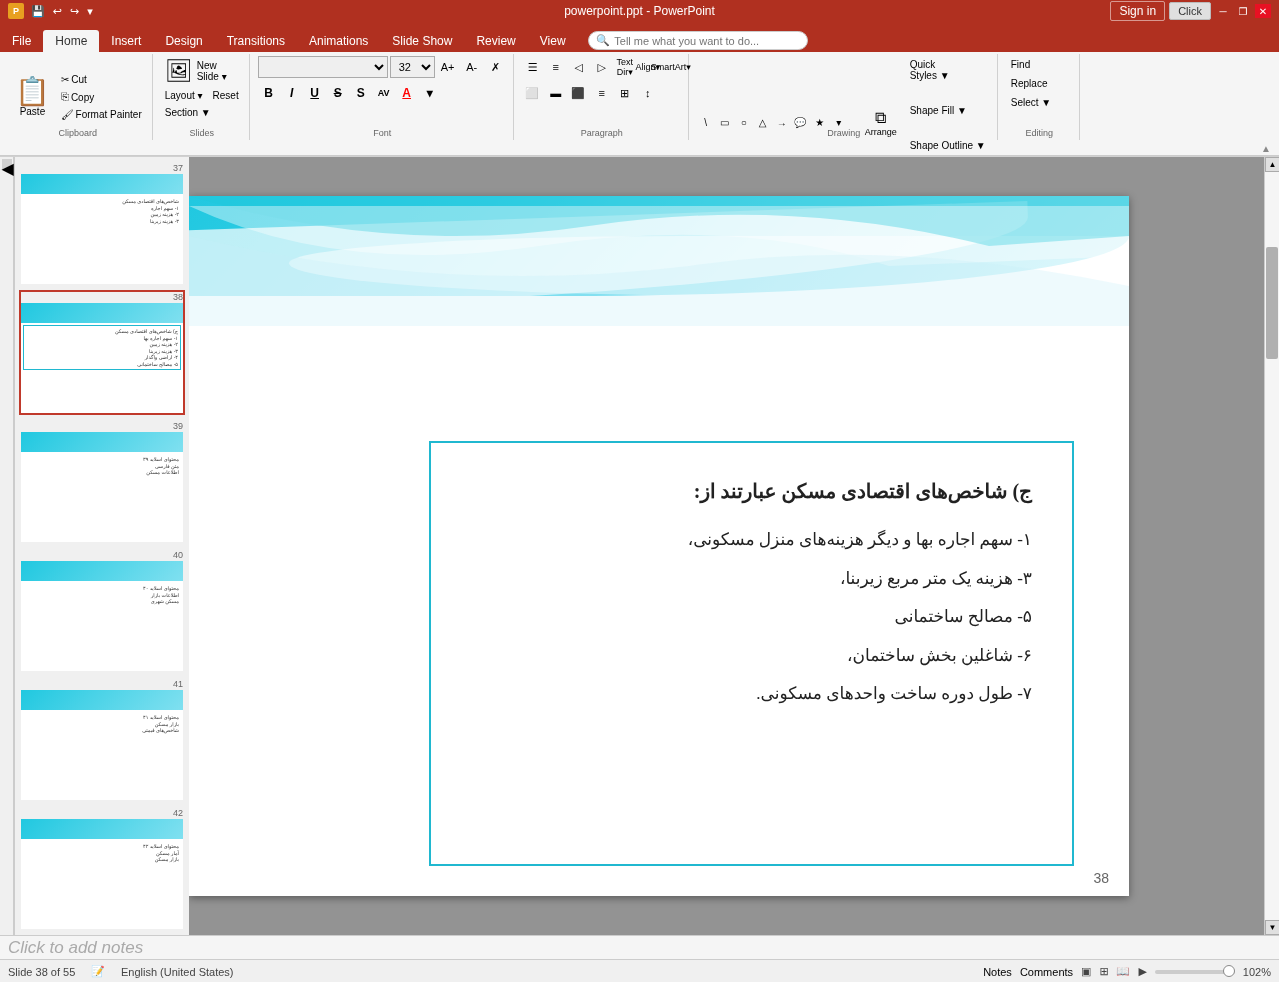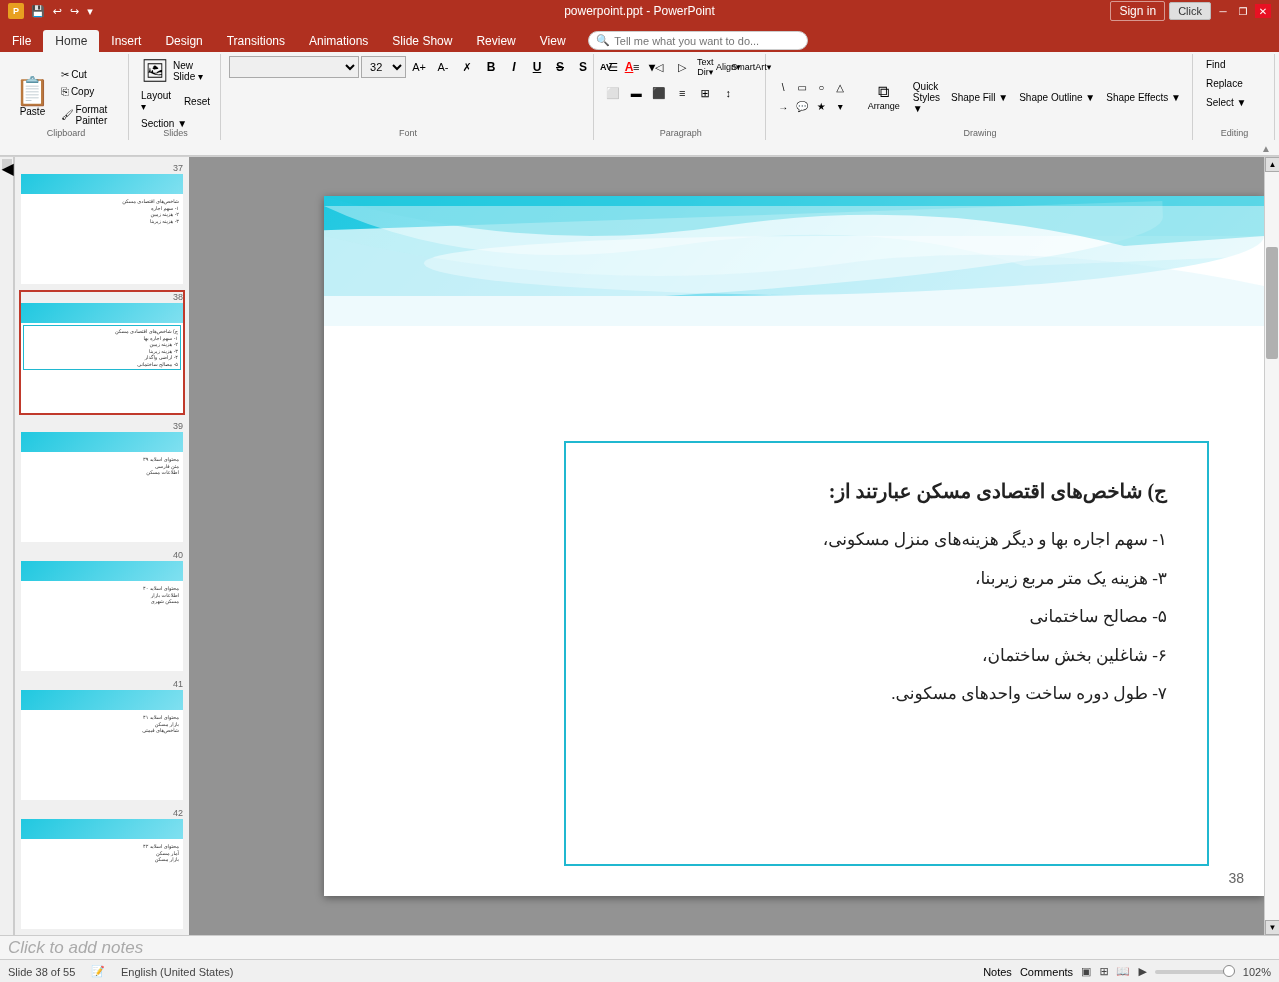--- a/index.html
+++ b/index.html
@@ -56,21 +56,21 @@
     .drawing-group { min-width: 200px; }
     .shapes-row { display: flex; flex-wrap: wrap; gap: 1px; width: 160px; }
     .shape-btn { width: 18px; height: 18px; border: 1px solid transparent; cursor: pointer; display: flex; align-items: center; justify-content: center; font-size: 10px; background: transparent; }
     .arrange-btn { display: flex; flex-direction: column; align-items: center; cursor: pointer; padding: 2px 4px; font-size: 9px; min-width: 40px; }
     .style-btn { font-size: 10px; cursor: pointer; padding: 2px 4px; border: 1px solid transparent; display: flex; align-items: center; gap: 2px; white-space: nowrap; }
 
     
     .edit-group { min-width: 80px; }
 
     
-    .editor-area { flex: 1; background: #939393; display: flex; align-items: center; justify-content: flex-end; position: relative; overflow: hidden; }
+    .editor-area { flex: 1; background: #939393; display: flex; align-items: center; justify-content: flex-start; position: relative; overflow: hidden; }
 
     
     .thumb-panel { width: 180px; background: #f0f0f0; border-left: 1px solid #ccc; overflow-y: auto; padding: 4px; }
     .thumb-item { margin-bottom: 4px; cursor: pointer; border: 2px solid transparent; position: relative; }
     .thumb-item.active { border-color: #c0392b; }
     .thumb-num { font-size: 9px; color: #666; text-align: right; margin-bottom: 1px; }
     .thumb-img { width: 162px; height: 110px; background: white; display: flex; align-items: center; justify-content: center; overflow: hidden; position: relative; }
 
     
     .slide-canvas { width: 940px; height: 700px; background: white; position: relative; box-shadow: 0 2px 8px rgba(0,0,0,0.4); }
@@ -181,21 +181,21 @@
         <div class="slides-row">
           <div class="slides-sub-btn">Layout ▾</div>
           <div class="slides-sub-btn">Reset</div>
         </div>
         <div class="slides-sub-btn">Section ▼</div>
       </div>
       <div class="ribbon-group-label">Slides</div>
     </div>
 
     <div class="ribbon-group font-group">
-      <div class="ribbon-group-content" style="flex-direction:row;align-items:flex-start;">
+      <div class="ribbon-group-content" style="flex-direction:column;align-items:flex-start;">
         <div class="font-row">
           <select class="font-select"></select>
           <select class="font-size-select">
             <option>32</option>
           </select>
           <button class="font-btn" title="Increase Font">A+</button>
           <button class="font-btn" title="Decrease Font">A-</button>
           <button class="font-btn">✗</button>
         </div>
         <div class="format-row">
@@ -245,21 +245,21 @@
           <button class="shape-btn">△</button>
           <button class="shape-btn">→</button>
           <button class="shape-btn">💬</button>
           <button class="shape-btn">★</button>
           <button class="shape-btn">▾</button>
         </div>
         <div class="arrange-btn">
           <div style="font-size:16px;">⧉</div>
           <div style="font-size:9px;">Arrange</div>
         </div>
-        <div style="display:flex;flex-direction:row;gap:1px;align-items:center;">
+        <div style="display:flex;flex-direction:column;gap:18px;">
           <div class="style-btn" style="white-space:pre-line;">Quick
 Styles ▼</div>
           <div class="style-btn">Shape Fill ▼</div>
           <div class="style-btn">Shape Outline ▼</div>
           <div class="style-btn">Shape Effects ▼</div>
         </div>
       </div>
       <div class="ribbon-group-label">Drawing</div>
     </div>
 

